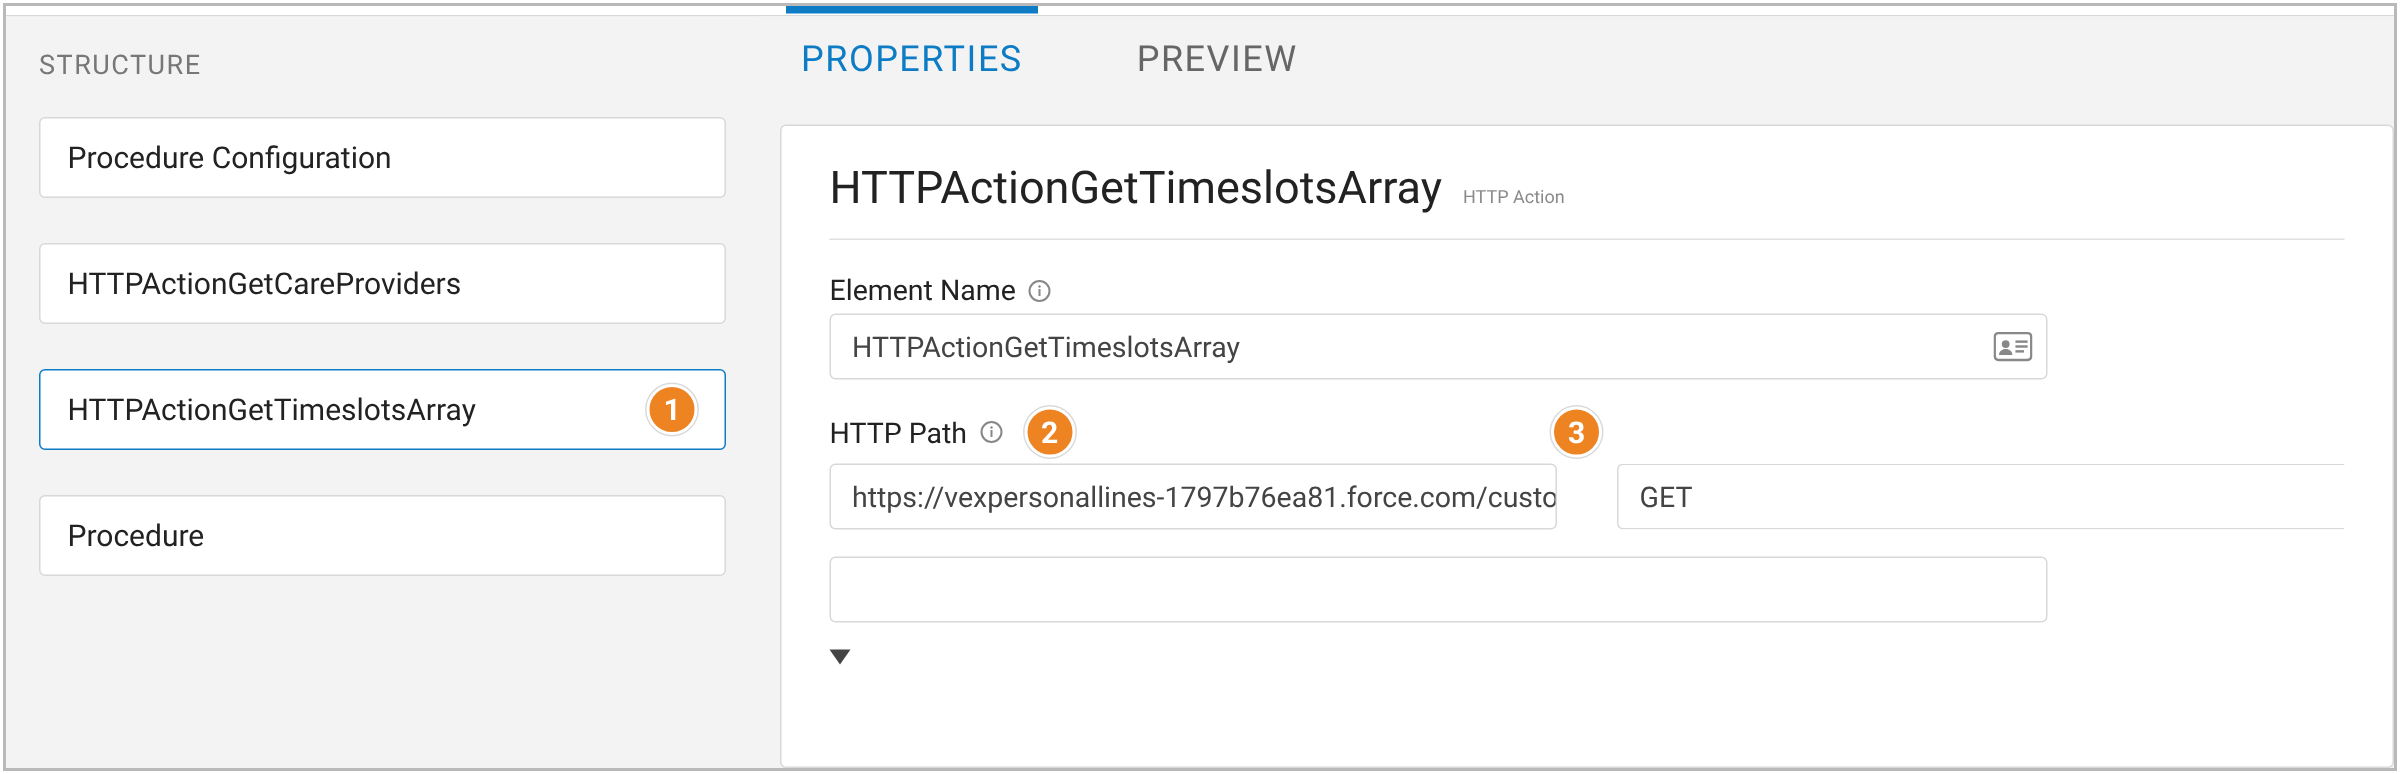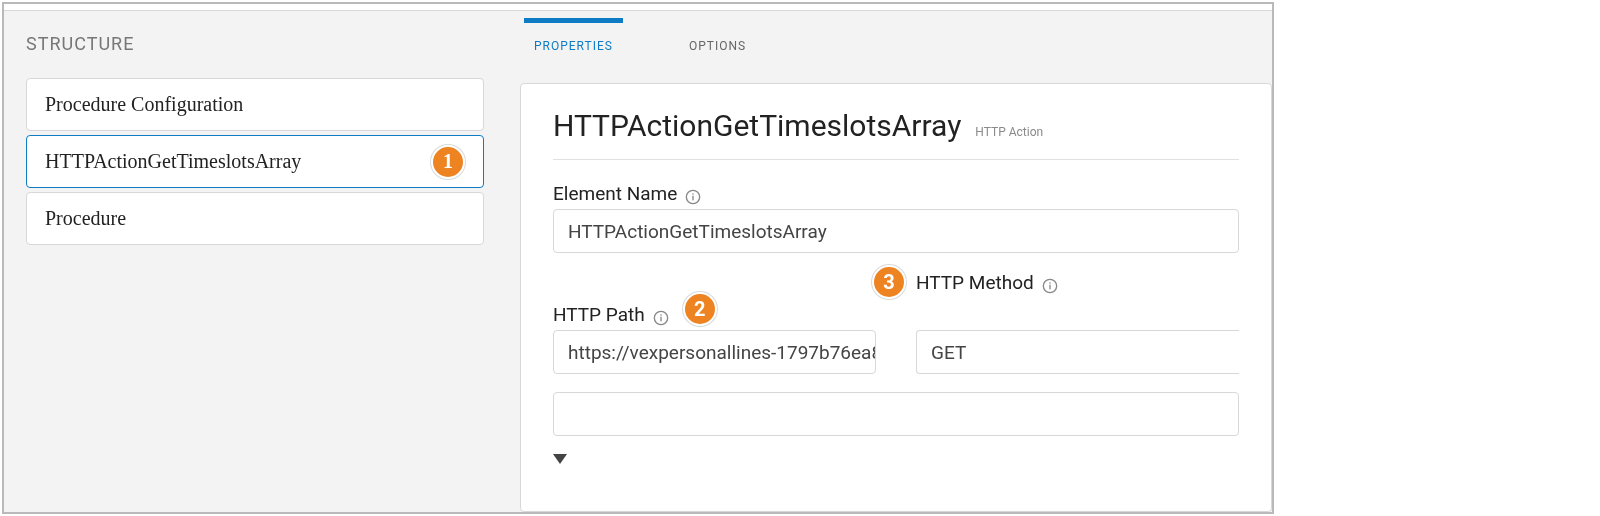--- a/index.html
+++ b/index.html
@@ -5,21 +5,21 @@
   * { box-sizing: border-box; margin: 0; padding: 0; }
   html, body {
     width: 1600px;
     height: 516px;
     font-family: -apple-system, BlinkMacSystemFont, "Segoe UI", Roboto, Helvetica, Arial, sans-serif;
     background: #fff;
     overflow: hidden;
   }
   .outer {
     border: 2px solid #b9b9b9;
-    width: 1272px;
+    width: 1596px;
     height: 512px;
     margin: 2px;
     background: #fff;
     display: flex;
     flex-direction: column;
     position: relative;
   }
   .top-strip {
     height: 7px;
     border-bottom: 1px solid #d8d8d8;
@@ -42,22 +42,21 @@
   .sidebar-title {
     color: #777;
     letter-spacing: 1px;
     font-size: 18px;
     font-weight: 400;
     margin-bottom: 24px;
   }
   .sidebar-items {
     display: flex;
     flex-direction: column;
-    gap: 4px;
-    font-family: Liberation Serif, serif;
+    gap: 30px;
   }
   .sidebar-item {
     background: #fff;
     border: 1px solid #d8d8d8;
     border-radius: 4px;
     padding: 14px 18px;
     font-size: 20px;
     color: #222;
     cursor: pointer;
     display: flex;
@@ -78,21 +77,21 @@
   }
   .tabs {
     display: flex;
     gap: 56px;
     height: 56px;
     align-items: flex-end;
     padding-left: 20px;
     background: #f3f3f3;
   }
   .tab {
-    font-size: 12px;
+    font-size: 24px;
     letter-spacing: 1px;
     color: #666;
     padding: 14px 10px;
     cursor: pointer;
     position: relative;
   }
   .tab.active {
     color: #0d7cc5;
   }
   .tab.active::before {
@@ -142,21 +141,21 @@
   }
   .form-group {
     display: flex;
     flex-direction: column;
     gap: 4px;
     position: relative;
   }
   .form-group.fill { flex: 1; min-width: 0; }
   .label-row {
     display: flex;
-    align-items: flex-end;
+    align-items: center;
     gap: 8px;
     font-size: 19px;
     color: #222;
   }
   .info-icon {
     width: 16px;
     height: 16px;
     color: #888;
   }
   .input {
@@ -240,38 +239,41 @@
   <div class="content">
 
     <div class="sidebar">
       <div class="sidebar-title">STRUCTURE</div>
       <div class="sidebar-items">
 
         <div class="sidebar-item">
           <span>Procedure Configuration</span>
         </div>
 
+        <div class="sidebar-item">
+          <span>HTTPActionGetCareProviders</span>
+        </div>
 
         <div class="sidebar-item active" style="position:relative;">
           <span>HTTPActionGetTimeslotsArray</span>
           <span class="callout" style="right:18px; top:50%; transform:translateY(-50%);">1</span>
         </div>
 
         <div class="sidebar-item">
           <span>Procedure</span>
         </div>
 
 
       </div>
     </div>
 
     <div class="main">
       <div class="tabs">
         <div class="tab active">PROPERTIES</div>
-        <div class="tab">OPTIONS</div>
+        <div class="tab">PREVIEW</div>
       </div>
 
       <div class="panel-wrap">
         <div class="panel">
 
           <div class="panel-header">
             <span class="panel-title">HTTPActionGetTimeslotsArray</span>
             <span class="panel-subtitle">HTTP Action</span>
           </div>
 
@@ -308,28 +310,20 @@
                   <circle cx="12" cy="7.5" r="1.2" fill="currentColor"></circle>
                   <rect x="11" y="10" width="2" height="7" fill="currentColor"></rect>
                 </svg>
                 <span class="callout" style="position:static; margin-left:6px;">2</span>
               </div>
               <div class="input">https://vexpersonallines-1797b76ea81.force.com/customer/services/apexrest/timeslotsarray</div>
             </div>
 
             <div class="form-group" style="flex:1; position:relative; min-width:0;">
               <span class="callout" style="left:-44px; top:-6px;">3</span>
-              <div class="label-row">
-                <span>HTTP Method</span>
-                <svg class="info-icon" viewBox="0 0 24 24">
-                  <circle cx="12" cy="12" r="10" fill="none" stroke="currentColor" stroke-width="2"></circle>
-                  <circle cx="12" cy="7.5" r="1.2" fill="currentColor"></circle>
-                  <rect x="11" y="10" width="2" height="7" fill="currentColor"></rect>
-                </svg>
-              </div>
               <div class="input" style="border-right:none; border-top-right-radius:0; border-bottom-right-radius:0;margin-top:32px;">GET</div>
             </div>
           </div>
 
           <div class="form-row">
             <div class="form-group fill" style="max-width:812px;">
               <div class="input"></div>
             </div>
           </div>
 

